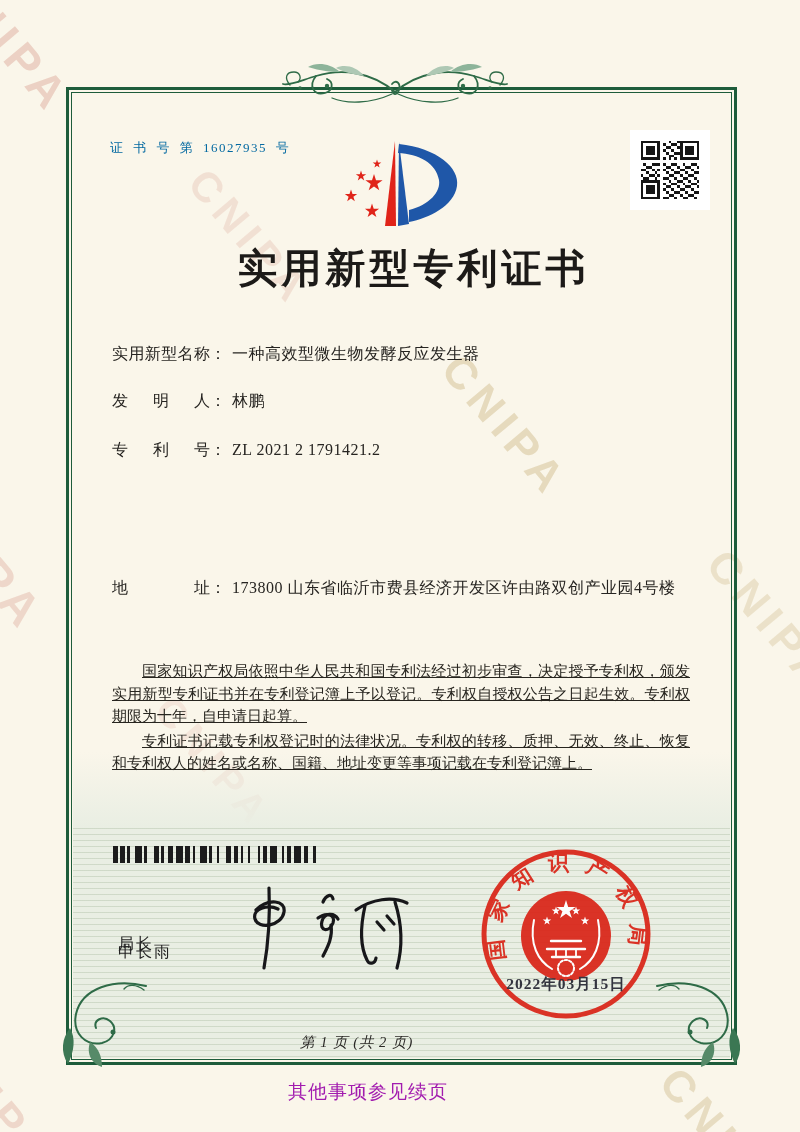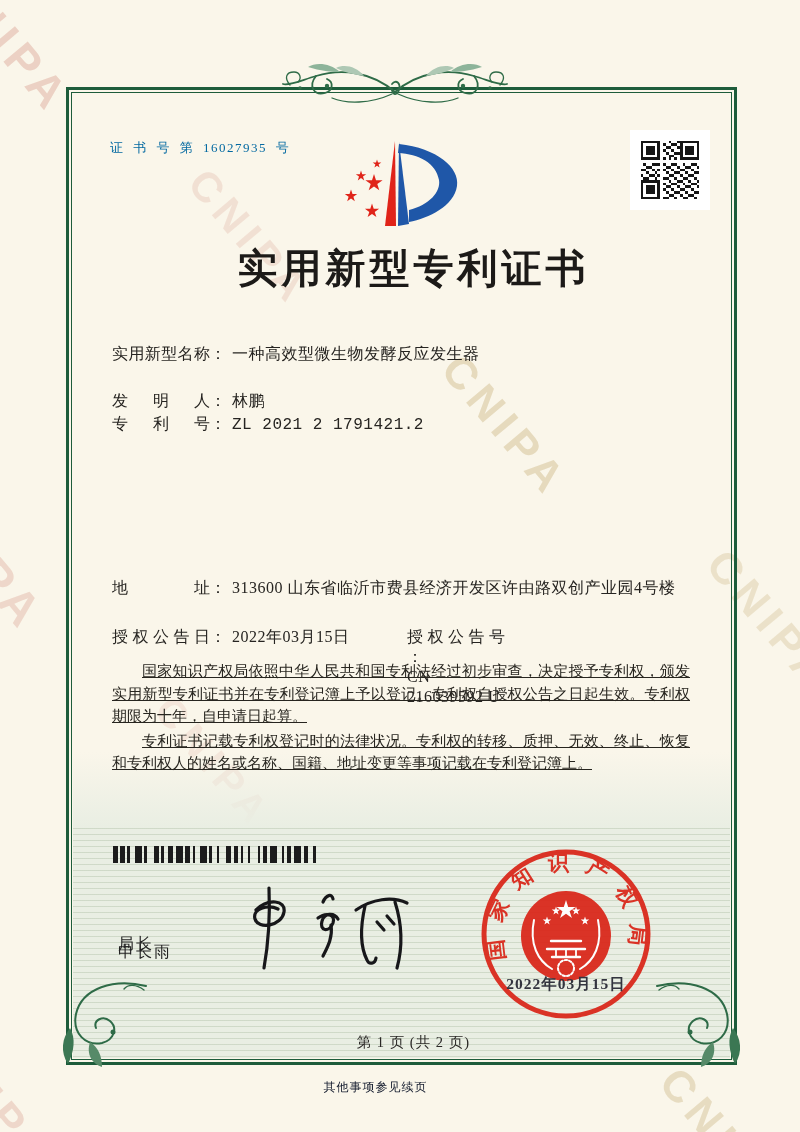--- a/index.html
+++ b/index.html
@@ -55,23 +55,23 @@
   .barcode{position:absolute; left:113px; top:846px; z-index:3;}
   .director-title{position:absolute; left:118px; top:910px; z-index:3;
     font-family:"Liberation Sans","DejaVu Sans",sans-serif; font-size:16px; letter-spacing:2px; color:#222;margin-top:24px;}
   .director-name{position:absolute; left:118px; top:942px; z-index:3;
     font-family:"Liberation Sans","DejaVu Sans",sans-serif; font-size:16px; letter-spacing:2px; color:#222;}
   .signature{position:absolute; left:228px; top:878px; z-index:4;}
   .seal{position:absolute; left:480px; top:848px; z-index:5; opacity:.95;}
   .seal-date{position:absolute; left:494px; top:974px; width:144px; z-index:6;
     text-align:center; font-size:15.5px; font-weight:bold; letter-spacing:1px; color:#33343f;}
   .page-num{position:absolute; left:300px; top:1033px; width:170px; z-index:3;
-    text-align:right; font-size:14.5px; letter-spacing:1px; color:#2a2826;}
+    text-align:left; font-size:14.5px; letter-spacing:1px; color:#2a2826;font-style:italic;}
   .note{position:absolute; left:288px; top:1079px; width:175px; z-index:3;
-    text-align:center; font-size:12px; letter-spacing:1px; color:#0f172a;}
+    text-align:left; font-size:19px; letter-spacing:1px; color:#a21caf;}
   .ornament{position:absolute; z-index:4; pointer-events:none;}
 </style>
 </head>
 <body>
 
 <div class="page">
 
   <div class="wm" style="left:-30px;top:-45px;font-size:46px;color:var(--wmpink);opacity:.6;">CNIPA</div>
   <div class="wm" style="left:215px;top:160px;font-size:42px;color:var(--wmpink);opacity:.35;">CNIPA</div>
   <div class="wm" style="left:470px;top:345px;font-size:44px;color:var(--wmtan);opacity:.55;">CNIPA</div>
@@ -356,31 +356,25 @@
   </div>
 
   <div class="title">实用新型专利证书</div>
 
   <div class="frow" style="top:344px;">
     <span class="flabel">实用新型名称</span><span class="fcolon">：</span><span class="fvalue">一种高效型微生物发酵反应发生器</span>
   </div>
   <div class="frow" style="top:391px;">
     <span class="flabel">发明人</span><span class="fcolon">：</span><span class="fvalue">林鹏</span>
   </div>
-  <div class="frow" style="top:415px;font-family:Liberation Mono, monospace;">
+  <div class="frow" style="top:440px;">
     <span class="flabel">专利号</span><span class="fcolon">：</span><span class="fvalue">ZL 2021 2 1791421.2</span>
   </div>
   <div class="frow" style="top:578px;">
-    <span class="flabel">地址</span><span class="fcolon">：</span><span class="fvalue wrap">313600 山东省临沂市费县经济开发区许由路双创产业园4号楼</span>
-  </div>
-  <div class="frow" style="top:627px;">
-    <span class="flabel">授权公告日</span><span class="fcolon">：</span><span class="fvalue">2022年03月15日</span>
-    <span class="pair2">
-      <span class="flabel">授权公告号</span><span class="fcolon">：</span><span class="fvalue">CN 216039592 U</span>
-    </span>
+    <span class="flabel">地址</span><span class="fcolon">：</span><span class="fvalue wrap">173800 山东省临沂市费县经济开发区许由路双创产业园4号楼</span>
   </div>
 
   <div class="body-text">
     <p>国家知识产权局依照中华人民共和国专利法经过初步审查，决定授予专利权，颁发实用新型专利证书并在专利登记簿上予以登记。专利权自授权公告之日起生效。专利权期限为十年，自申请日起算。</p>
     <p>专利证书记载专利权登记时的法律状况。专利权的转移、质押、无效、终止、恢复和专利权人的姓名或名称、国籍、地址变更等事项记载在专利登记簿上。</p>
   </div>
 
   <svg class="barcode" width="205" height="17" viewBox="0 0 205 17" preserveAspectRatio="none" shape-rendering="crispEdges">
     <g id="barcode-bars" fill="#1c1c1c">
         <rect x="0.00" y="0" width="4.82" height="17"></rect>

